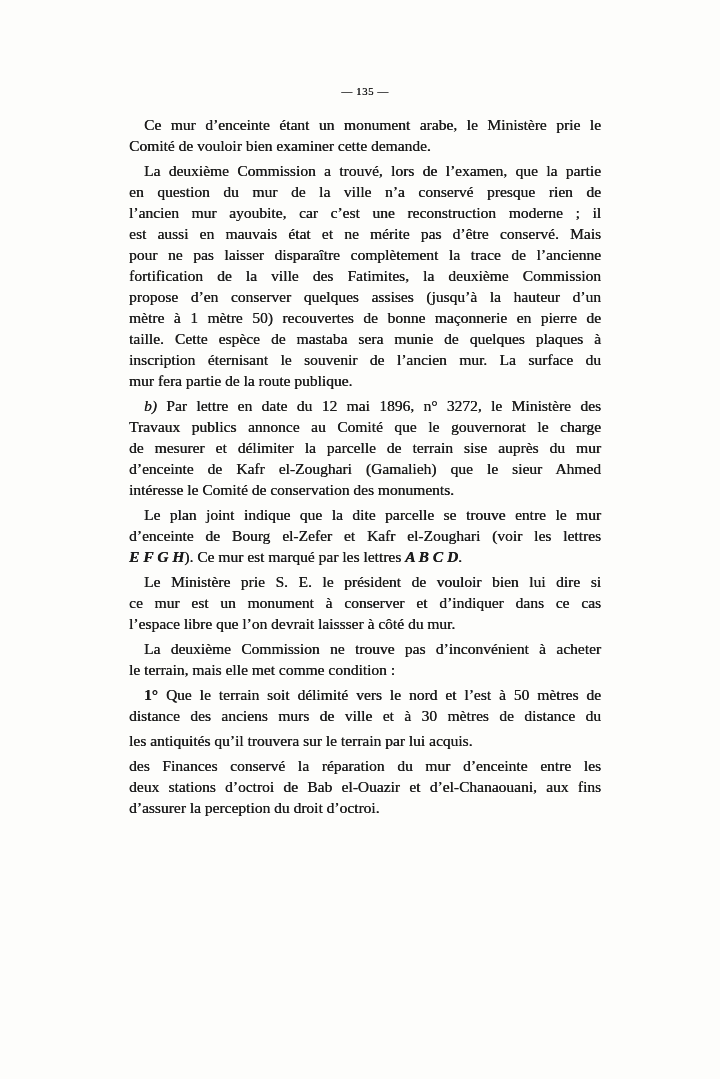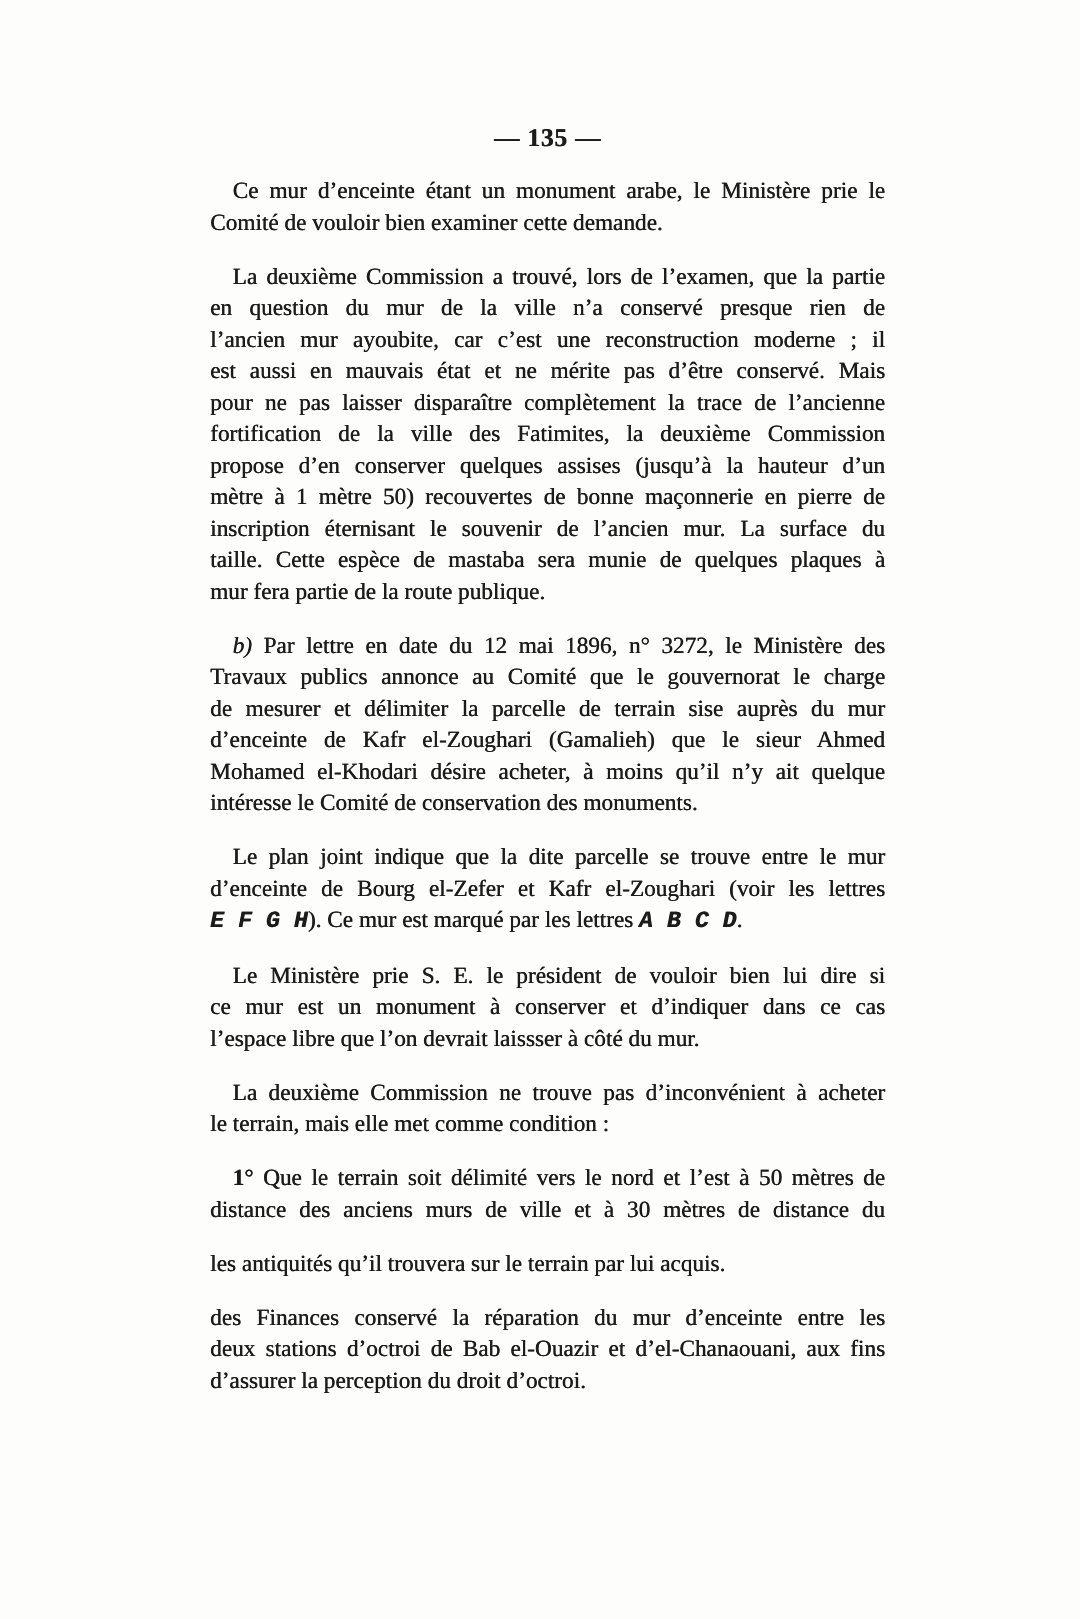--- a/index.html
+++ b/index.html
@@ -18,43 +18,43 @@
   }
   .content {
     position: absolute;
     left: 125px;
     top: 81px;
     width: 480px;
     text-shadow: 0.3px 0 0 currentColor; 
   }
   .page-number {
     text-align: center;
-    font-weight: bold;
-    font-size: 17px;
+    font-weight: normal;
+    font-size: 11px;
     line-height: 21px;
     letter-spacing: 0.5px;
     margin-bottom: 12px;
   }
   .paragraph {
-    margin: 15px;
+    margin: 4px;
   }
   .line {
     font-size: 15.5px;
     line-height: 21px;
     text-align: justify;
   }
   .line.just {
     text-align-last: justify;
   }
   .line.first {
     text-indent: 15px;
   }
   .i  { font-style: italic; }
   .b  { font-weight: bold; }
-  .bi { font-weight: bold; font-style: italic; font-family: Liberation Mono, monospace; }
+  .bi { font-weight: bold; font-style: italic; }
 </style>
 </head>
 <body>
 
 <div class="page">
   <div class="content">
     <div class="page-number">— 135 —</div>
     <div id="paragraphs">
         <div class="paragraph">
           <div class="line first just"><span>Ce mur d’enceinte étant un monument arabe, le Ministère prie le</span></div>
@@ -62,30 +62,29 @@
         </div>
         <div class="paragraph">
           <div class="line first just"><span>La deuxième Commission a trouvé, lors de l’examen, que la partie</span></div>
           <div class="line just"><span>en question du mur de la ville n’a conservé presque rien de</span></div>
           <div class="line just"><span>l’ancien mur ayoubite, car c’est une reconstruction moderne ; il</span></div>
           <div class="line just"><span>est aussi en mauvais état et ne mérite pas d’être conservé. Mais</span></div>
           <div class="line just"><span>pour ne pas laisser disparaître complètement la trace de l’ancienne</span></div>
           <div class="line just"><span>fortification de la ville des Fatimites, la deuxième Commission</span></div>
           <div class="line just"><span>propose d’en conserver quelques assises (jusqu’à la hauteur d’un</span></div>
           <div class="line just"><span>mètre à 1 mètre 50) recouvertes de bonne maçonnerie en pierre de</span></div>
+          <div class="line just"><span>taille. Cette espèce de mastaba sera munie de quelques plaques à</span></div>
           <div class="line just"><span>inscription éternisant le souvenir de l’ancien mur. La surface du</span></div>
-          <div class="line just"><span>taille. Cette espèce de mastaba sera munie de quelques plaques à</span></div>
           <div class="line"><span>mur fera partie de la route publique.</span></div>
         </div>
         <div class="paragraph">
           <div class="line first just"><span class="i">b) </span><span>Par lettre en date du 12 mai 1896, n° 3272, le Ministère des</span></div>
           <div class="line just"><span>Travaux publics annonce au Comité que le gouvernorat le charge</span></div>
           <div class="line just"><span>de mesurer et délimiter la parcelle de terrain sise auprès du mur</span></div>
           <div class="line just"><span>d’enceinte de Kafr el-Zoughari (Gamalieh) que le sieur Ahmed</span></div>
-          <div class="line just"><span>Mohamed el-Khodari désire acheter, à moins qu’il n’y ait quelque</span></div>
           <div class="line"><span>intéresse le Comité de conservation des monuments.</span></div>
         </div>
         <div class="paragraph">
           <div class="line first just"><span>Le plan joint indique que la dite parcelle se trouve entre le mur</span></div>
           <div class="line just"><span>d’enceinte de Bourg el-Zefer et Kafr el-Zoughari (voir les lettres</span></div>
           <div class="line"><span class="bi">E F G H</span><span>). Ce mur est marqué par les lettres </span><span class="bi">A B C D</span><span>.</span></div>
         </div>
         <div class="paragraph">
           <div class="line first just"><span>Le Ministère prie S. E. le président de vouloir bien lui dire si</span></div>
           <div class="line just"><span>ce mur est un monument à conserver et d’indiquer dans ce cas</span></div>

